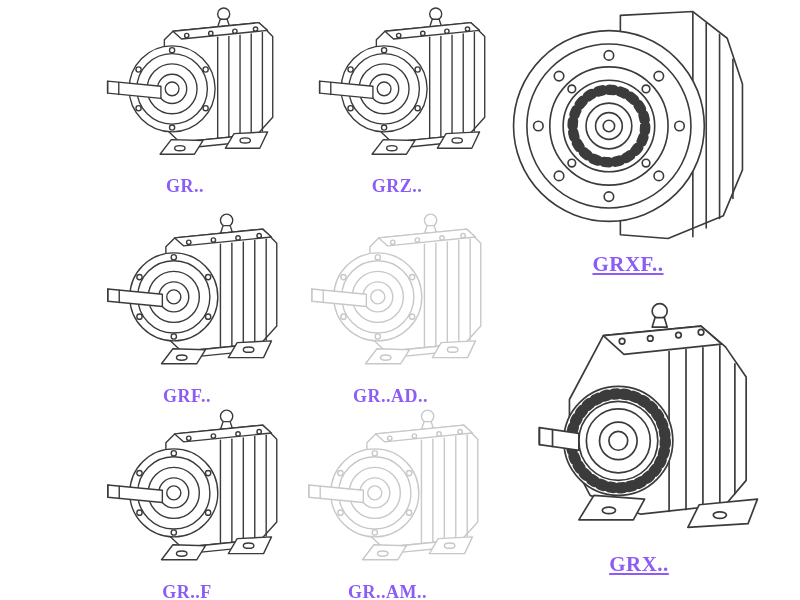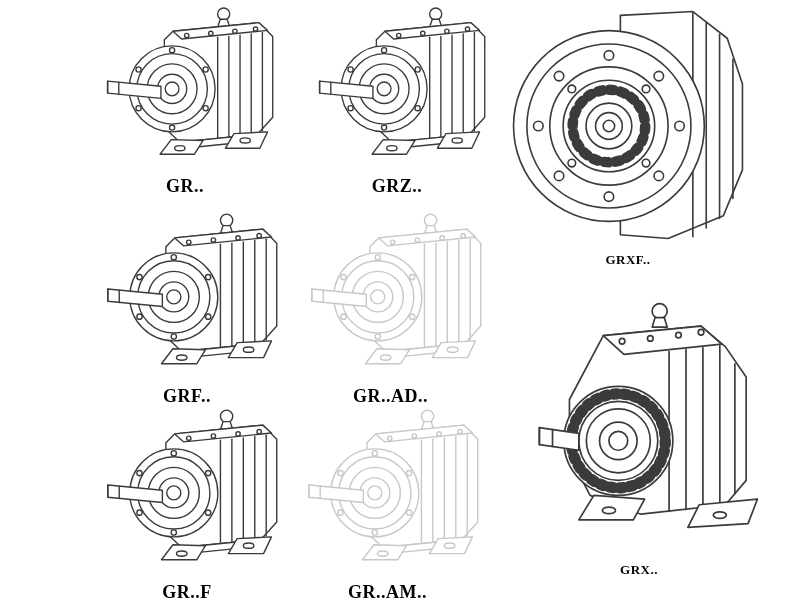--- a/index.html
+++ b/index.html
@@ -22,41 +22,41 @@
     align-items:center;
     justify-content:flex-start;
     color:var(--line-dark);
   }
   .figure.light{color:var(--line-light);}
   .figure svg{display:block;}
   .figure .label{
     font-weight:bold;
     font-size:18px;
     letter-spacing:.5px;
-    color:#000000;
+    color:#8b5cf6;
     margin-top:2px;
     white-space:nowrap;
   }
-  .figure.big .label{font-size:13px;}
+  .figure.big .label{font-size:21px;text-decoration:underline;}
   
   #f1{left:85px;  top:2px;   width:200px;}
   #f1 svg{width:192px;height:172px;}
   #f2{left:297px; top:2px;   width:200px;}
   #f2 svg{width:192px;height:172px;}
   #f3{left:494px; top:2px;   width:268px;}
   #f3 svg{width:252px;height:248px;}
   #f4{left:82px;  top:208px; width:210px;}
   #f4 svg{width:198px;height:176px;}
   #f5{left:288px; top:208px; width:205px;}
   #f5 svg{width:198px;height:176px;}
   #f6{left:82px;  top:404px; width:210px;}
   #f6 svg{width:198px;height:176px;}
   #f7{left:285px; top:404px; width:205px;}
   #f7 svg{width:198px;height:176px;}
-  #f8{left:494px; top:296px; width:290px;gap:10px;}
+  #f8{left:494px; top:296px; width:290px;}
   #f8 svg{width:282px;height:254px;}
 </style>
 </head>
 <body>
 
 <svg width="0" height="0" style="position:absolute" aria-hidden="true">
   <defs>
 
     <symbol id="gb-iso" viewBox="0 0 220 200">
       <g fill="#fff" stroke="currentColor" stroke-width="1.6" stroke-linejoin="round" stroke-linecap="round">

